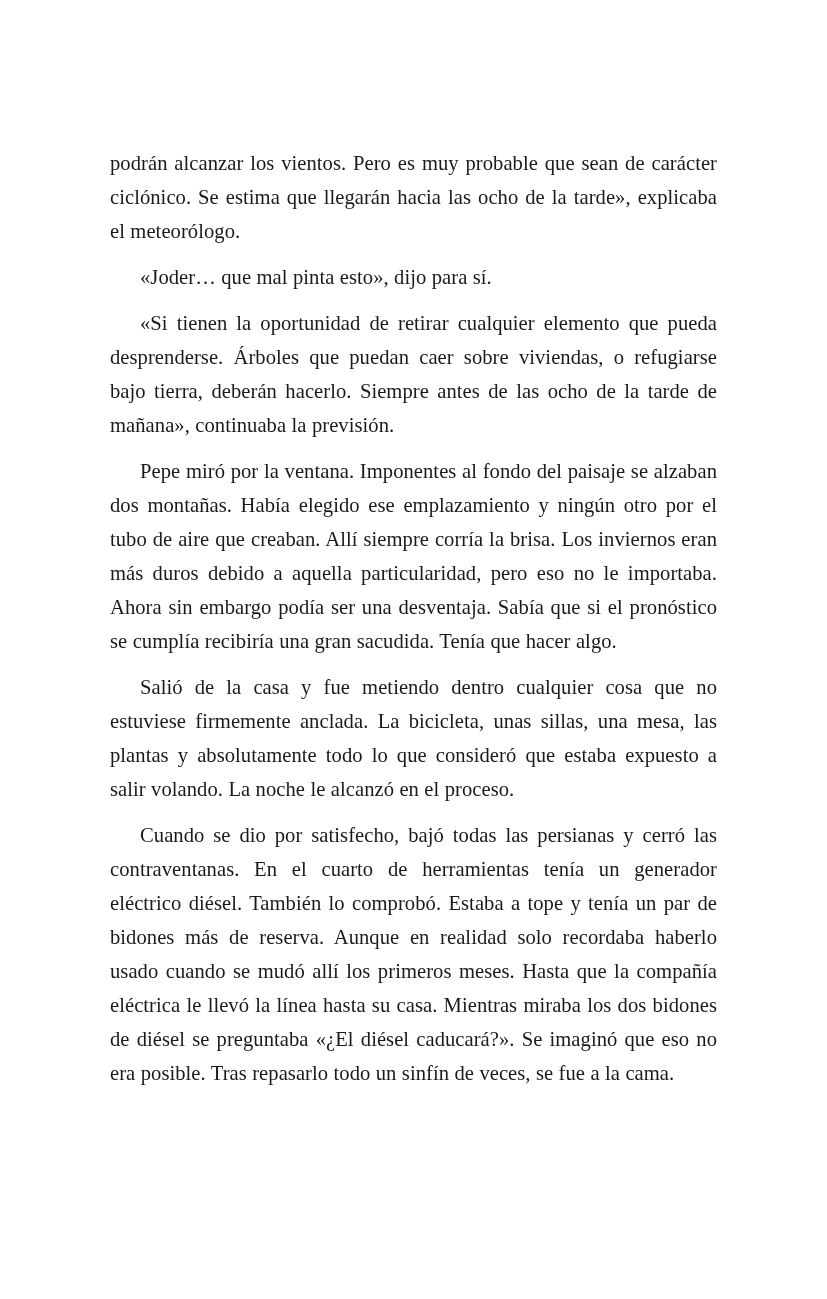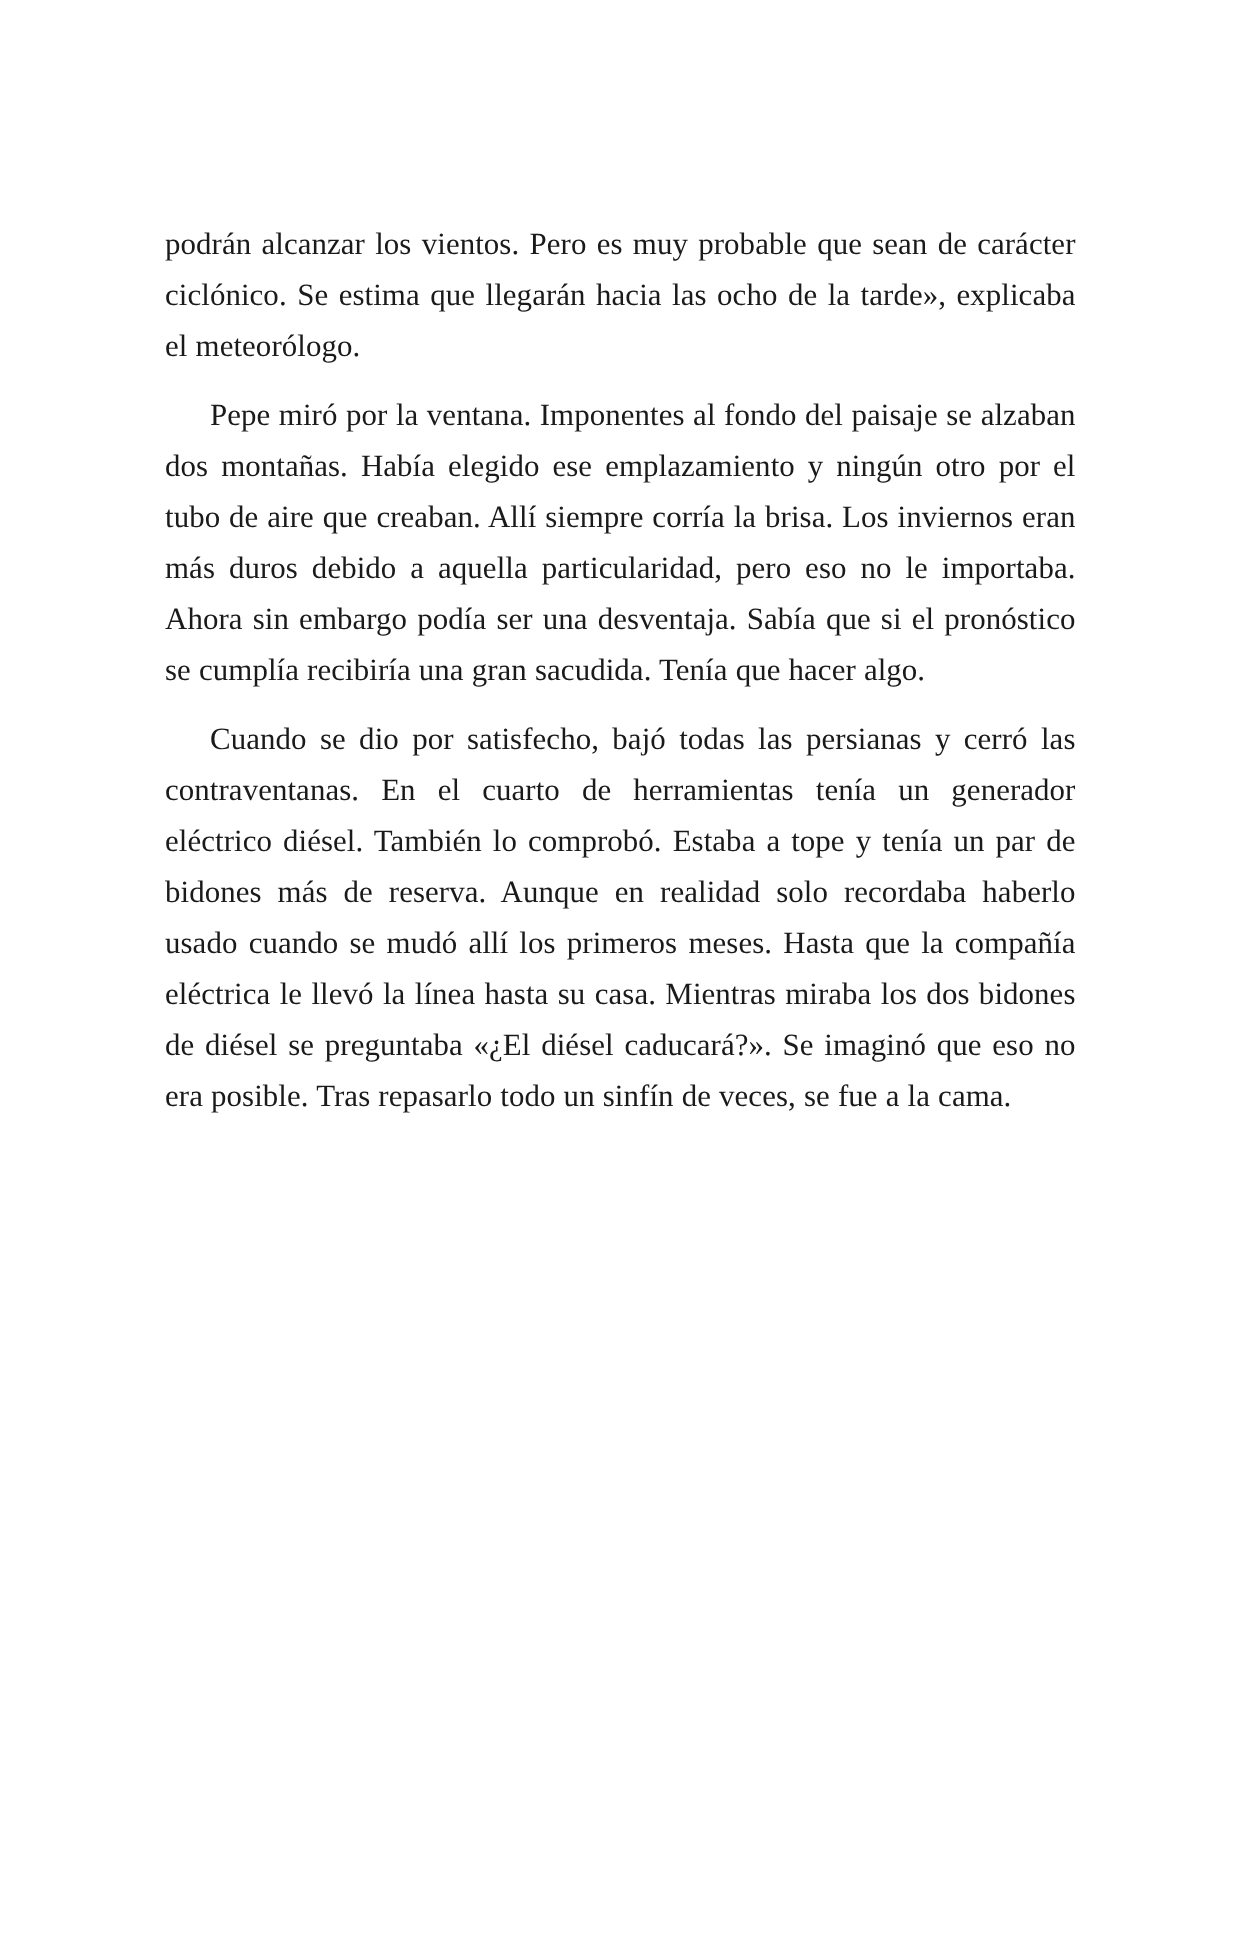--- a/index.html
+++ b/index.html
@@ -50,21 +50,24 @@
   
 </style>
 </head>
 <body style="color: rgb(26, 26, 26);">
 
 <div class="page" style="background: rgb(255, 255, 255);">
   <div class="text-block">
 
     <p class="para">podrán alcanzar los vientos. Pero es muy probable que sean de carácter ciclónico. Se estima que llegarán hacia las ocho de la tarde», explicaba el meteorólogo.</p>
 
+    <p class="para indent">«Joder… que mal pinta esto», dijo para sí.</p>
 
+    <p class="para indent">«Si tienen la oportunidad de retirar cualquier elemento que pueda desprenderse. Árboles que puedan caer sobre viviendas, o refugiarse bajo tierra, deberán hacerlo. Siempre antes de las ocho de la tarde de mañana», continuaba la previsión.</p>
 
     <p class="para indent">Pepe miró por la ventana. Imponentes al fondo del paisaje se alzaban dos montañas. Había elegido ese emplazamiento y ningún otro por el tubo de aire que creaban. Allí siempre corría la brisa. Los inviernos eran más duros debido a aquella particularidad, pero eso no le importaba. Ahora sin embargo podía ser una desventaja. Sabía que si el pronóstico se cumplía recibiría una gran sacudida. Tenía que hacer algo.</p>
 
+    <p class="para indent">Salió de la casa y fue metiendo dentro cualquier cosa que no estuviese firmemente anclada. La bicicleta, unas sillas, una mesa, las plantas y absolutamente todo lo que consideró que estaba expuesto a salir volando. La noche le alcanzó en el proceso.</p>
 
     <p class="para indent last">Cuando se dio por satisfecho, bajó todas las persianas y cerró las contraventanas. En el cuarto de herramientas tenía un generador eléctrico diésel. También lo comprobó. Estaba a tope y tenía un par de bidones más de reserva. Aunque en realidad solo recordaba haberlo usado cuando se mudó allí los primeros meses. Hasta que la compañía eléctrica le llevó la línea hasta su casa. Mientras miraba los dos bidones de diésel se preguntaba «¿El diésel caducará?». Se imaginó que eso no era posible. Tras repasarlo todo un sinfín de veces, se fue a la cama.</p>
 
   </div>
 </div>
 
 </body></html>

